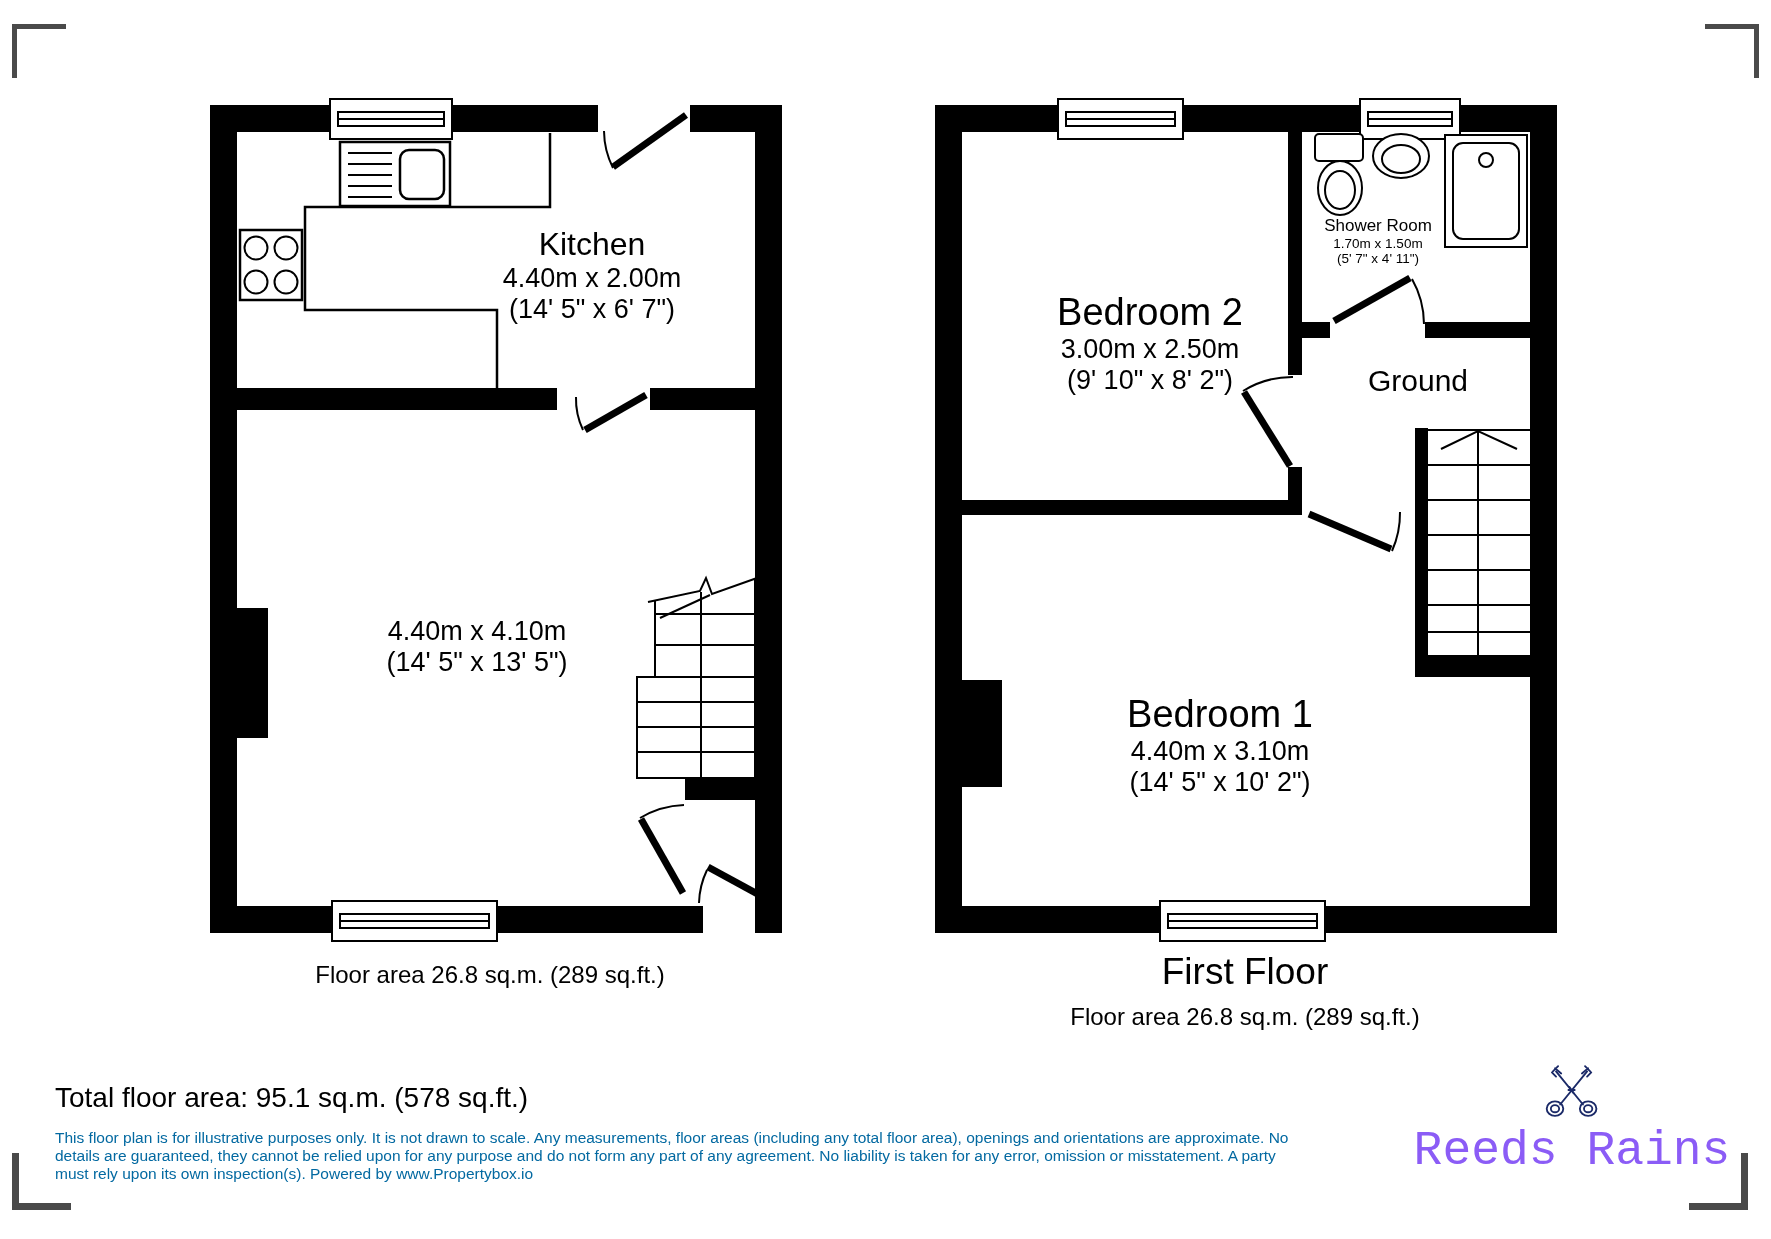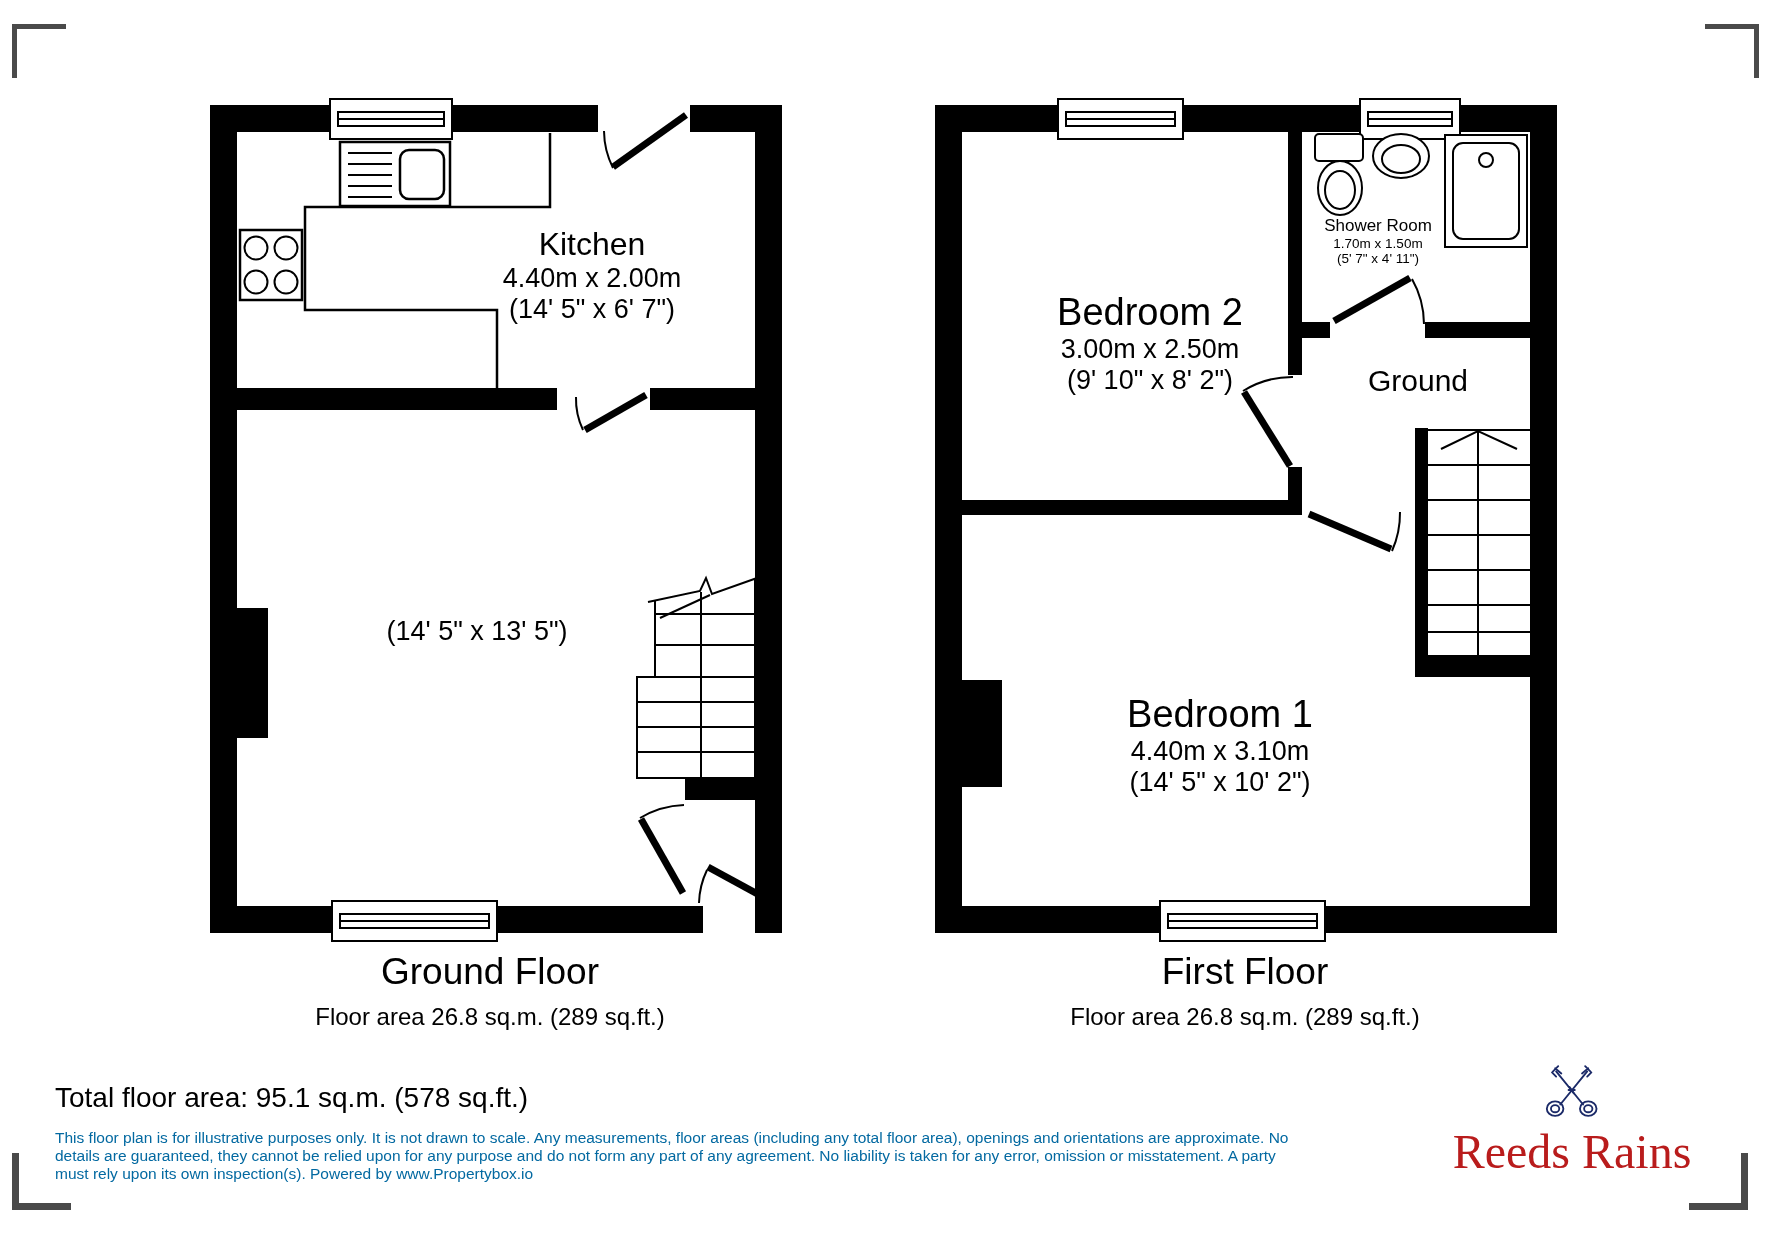--- a/index.html
+++ b/index.html
@@ -26,22 +26,22 @@
   .floor-caption{position:absolute;text-align:center;transform:translateX(-50%);white-space:nowrap;}
   .fc-title{font-size:37px;}
   .fc-area{font-size:24px;margin-top:10px;}
   #cap-ground{left:490px;top:951px;}
   #cap-first{left:1245px;top:951px;}
   #total-area{position:absolute;left:55px;top:1082px;font-size:28px;}
   #disclaimer{position:absolute;left:55px;top:1129px;width:1235px;
               font-size:15.5px;line-height:18px;color:#0369a1;}
   #brand{position:absolute;left:1572px;top:1060px;transform:translateX(-50%);
          text-align:center;}
-  #brand-name{font-family:Liberation Serif, serif;font-size:48px;
-              color:#b91c1c;white-space:nowrap;margin-top:2px;}
+  #brand-name{font-family:Liberation Mono, monospace;font-size:48px;
+              color:#8b5cf6;white-space:nowrap;margin-top:2px;}
 </style>
 </head>
 <body>
 
 <svg id="plan-svg" width="1771" height="1239" viewBox="0 0 1771 1239">
 
   <g fill="#4a4a4a">
     <rect x="12" y="24" width="54" height="5"></rect>
     <rect x="12" y="24" width="5" height="54"></rect>
     <rect x="1705" y="24" width="54" height="5"></rect>
@@ -214,20 +214,21 @@
   </g>
 </svg>
 
 <div class="room-label" id="lbl-kitchen">
   <div class="rl-name">Kitchen</div>
   <div class="rl-dim">4.40m x 2.00m</div>
   <div class="rl-dim">(14' 5" x 6' 7")</div>
 </div>
 
 <div class="room-label" id="lbl-reception">
+  <div class="rl-dim">4.40m x 4.10m</div>
   <div class="rl-dim">(14' 5" x 13' 5")</div>
 </div>
 
 <div class="room-label" id="lbl-bedroom2">
   <div class="rl-name">Bedroom 2</div>
   <div class="rl-dim">3.00m x 2.50m</div>
   <div class="rl-dim">(9' 10" x 8' 2")</div>
 </div>
 
 <div class="room-label" id="lbl-shower">
@@ -240,21 +241,20 @@
   <div class="rl-name">Ground</div>
 </div>
 
 <div class="room-label" id="lbl-bedroom1">
   <div class="rl-name">Bedroom 1</div>
   <div class="rl-dim">4.40m x 3.10m</div>
   <div class="rl-dim">(14' 5" x 10' 2")</div>
 </div>
 
 <div class="floor-caption" id="cap-ground">
-  <div class="fc-title">Ground Floor</div>
   <div class="fc-area">Floor area 26.8 sq.m. (289 sq.ft.)</div>
 </div>
 <div class="floor-caption" id="cap-first">
   <div class="fc-title">First Floor</div>
   <div class="fc-area">Floor area 26.8 sq.m. (289 sq.ft.)</div>
 </div>
 
 <div id="total-area">Total floor area: 95.1 sq.m. (578 sq.ft.)</div>
 <div id="disclaimer">This floor plan is for illustrative purposes only. It is not drawn to scale. Any measurements, floor areas (including any total floor area), openings and orientations are approximate. No details are guaranteed, they cannot be relied upon for any purpose and do not form any part of any agreement. No liability is taken for any error, omission or misstatement. A party must rely upon its own inspection(s). Powered by www.Propertybox.io</div>
 

